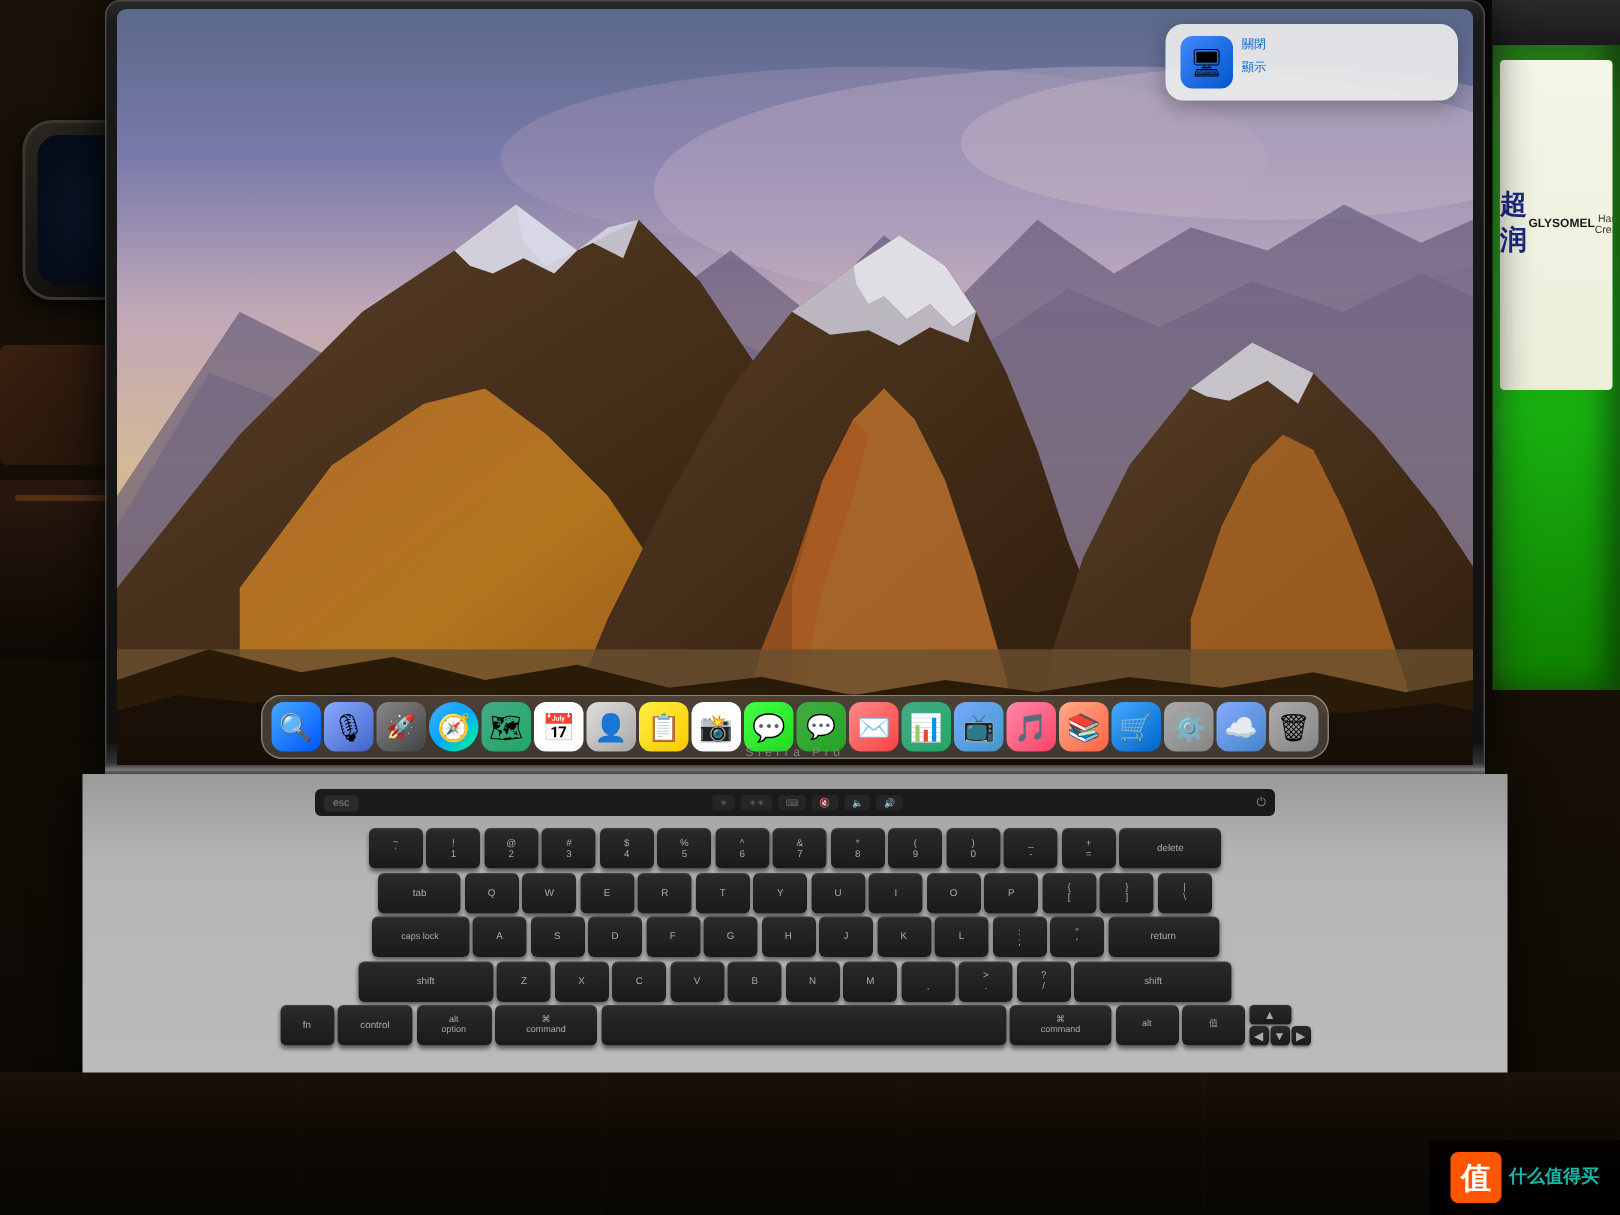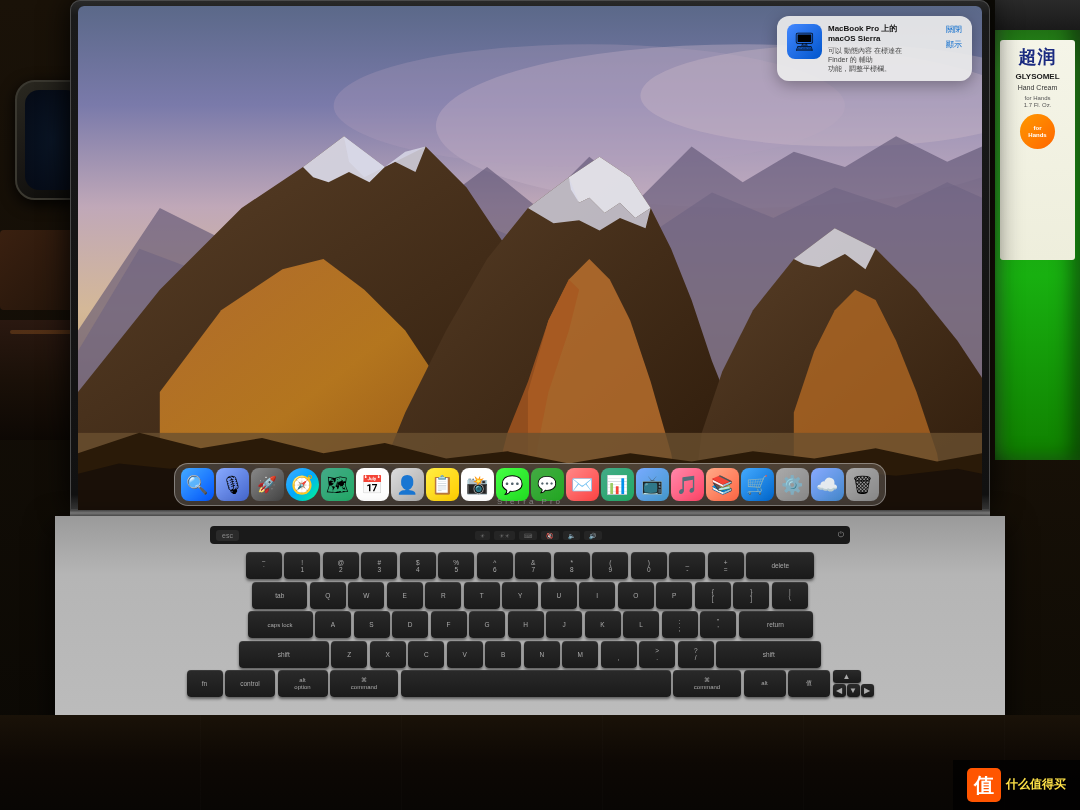--- a/index.html
+++ b/index.html
@@ -38,21 +38,21 @@
       <div style="position:absolute;top:10px;left:10px;right:10px;height:4px;background:rgba(255,150,50,0.2);border-radius:2px;"></div>
     </div>
   </div>
 
   <div style="position:absolute;right:0;top:0;width:110px;height:480px;overflow:hidden;">
 
     <div style="position:absolute;right:0;top:0;width:85px;height:460px;background:linear-gradient(180deg,#1a5a10 0%,#28901a 15%,#20a015 35%,#18b010 60%,#108000 100%);box-shadow:inset -8px 0 20px rgba(0,0,0,0.5),inset 5px 0 15px rgba(255,255,255,0.1);">
 
       <div style="position:absolute;top:0;left:0;right:0;height:30px;background:linear-gradient(180deg,#2a2a2a,#1a1a1a);"></div>
 
-      <div style="position:absolute;top:40px;left:5px;right:5px;height:220px;background:linear-gradient(180deg,#f5f5e8,#eeeedc);border-radius:3px;display:flex;flex-direction:column;align-items:center;padding:5px 14px;overflow:hidden;">
+      <div style="position:absolute;top:40px;left:5px;right:5px;height:220px;background:linear-gradient(180deg,#f5f5e8,#eeeedc);border-radius:3px;display:flex;flex-direction:row;align-items:center;padding:5px 0;overflow:hidden;">
         <div style="font-size:18px;font-weight:900;color:#1a2a80;letter-spacing:1px;margin-bottom:4px;">超润</div>
         <div style="font-size:8px;font-weight:800;color:#1a1a1a;text-align:center;line-height:1.1;margin-bottom:2px;">GLYSOMEL</div>
         <div style="font-size:7px;color:#333;text-align:center;">Hand Cream</div>
         <div style="font-size:6px;color:#555;text-align:center;margin-top:4px;line-height:1.2;">for Hands<br>1.7 Fl. Oz.</div>
         <div style="width:35px;height:35px;margin-top:5px;background:linear-gradient(135deg,#ff9900,#ff6600);border-radius:50%;display:flex;align-items:center;justify-content:center;font-size:6px;color:white;font-weight:700;text-align:center;line-height:1.1;">for<br>Hands</div>
       </div>
     </div>
   </div>
 
   <div style="position:absolute;top:0;left:70px;right:90px;height:510px;background:linear-gradient(180deg,#2a2a2a 0%,#1a1a1a 3%,#111111 97%,#3a3a3a 100%);border-radius:10px 10px 0 0;box-shadow:0 0 30px rgba(0,0,0,0.9),inset 0 0 0 1px #4a4a4a;overflow:hidden;">
@@ -126,30 +126,23 @@
           <rect x="0" y="470" width="884" height="28" fill="#3a2810"></rect>
 
           <polygon points="0,498 0,440 60,420 120,435 180,425 240,440 300,430 360,445 420,438 480,450 540,440 600,448 660,438 720,445 780,435 840,448 884,440 884,498" fill="#2a1a08"></polygon>
           <polygon points="0,498 0,460 40,450 90,455 150,448 220,460 300,452 380,465 440,455 520,468 580,458 650,465 720,455 800,462 860,455 884,460 884,498" fill="#1a1008"></polygon>
         </svg>
       </div>
 
       <div style="position:absolute;top:10px;right:10px;width:195px;background:rgba(235,235,235,0.92);border-radius:12px;padding:8px 10px;box-shadow:0 4px 15px rgba(0,0,0,0.3);display:flex;align-items:flex-start;gap:6px;z-index:20;">
 
         <div style="width:35px;height:35px;border-radius:8px;flex-shrink:0;overflow:hidden;background:linear-gradient(135deg,#4488ff,#0055cc);display:flex;align-items:center;justify-content:center;font-size:18px;">🖥</div>
-        <div style="flex:1;min-width:0;">
-          <div style="font-size:8px;font-weight:700;color:#111;line-height:1.3;">MacBook Pro 上的 macOS Sierra</div>
-          <div style="font-size:7px;color:#444;line-height:1.3;margin-top:1px;">
-            <span>可以 動態內容  在標達在 Finder 的  輔助</span><br>
-            <span>功能，調整平標欄。</span>
-          </div>
-        </div>
         <div style="display:flex;flex-direction:column;gap:4px;align-items:flex-end;flex-shrink:0;">
           <div style="font-size:8px;color:#0066cc;cursor:pointer;">關閉</div>
-          <div style="font-size:8px;color:#0066cc;cursor:pointer;margin-left:36px;">顯示</div>
+          <div style="font-size:8px;color:#0066cc;cursor:pointer;">顯示</div>
         </div>
       </div>
 
       <div style="position:absolute;bottom:4px;left:50%;transform:translateX(-50%);display:flex;align-items:flex-end;gap:2px;background:rgba(255,255,255,0.18);backdrop-filter:blur(12px);border:1px solid rgba(255,255,255,0.35);border-radius:14px;padding:4px 6px;">
 
         <div style="width:33px;height:33px;border-radius:8px;background:linear-gradient(135deg,#4af,#05f);display:flex;align-items:center;justify-content:center;font-size:18px;cursor:pointer;">🔍</div>
 
         <div style="width:33px;height:33px;border-radius:8px;background:linear-gradient(135deg,#88aaff,#4466cc);display:flex;align-items:center;justify-content:center;font-size:18px;cursor:pointer;">🎙</div>
 
         <div style="width:33px;height:33px;border-radius:8px;background:linear-gradient(135deg,#888,#444);display:flex;align-items:center;justify-content:center;font-size:16px;cursor:pointer;">🚀</div>
@@ -306,16 +299,16 @@
     </div>
   </div>
 
   <div style="position:absolute;bottom:0;left:0;right:0;height:95px;background:linear-gradient(180deg,#1a1208,#0d0804,#080604);z-index:1;">
 
     <div style="position:absolute;left:0;right:0;top:0;bottom:0;background:repeating-linear-gradient(90deg,transparent 0px,transparent 200px,rgba(255,255,255,0.01) 200px,rgba(255,255,255,0.01) 201px);"></div>
   </div>
 
   <div style="position:absolute;bottom:0;right:0;background:rgba(0,0,0,0.75);display:flex;align-items:center;justify-content:center;padding:8px 14px;gap:5px;z-index:100;">
     <div style="background:#ff5500;border-radius:5px;width:34px;height:34px;display:flex;align-items:center;justify-content:center;font-size:20px;font-weight:900;color:white;">值</div>
-    <div style="color:#fde047;font-size:12px;font-weight:700;line-height:1.3;">什么值得买</div>
+    <div style="color:#14b8a6;font-size:12px;font-weight:700;line-height:1.3;">什么值得买</div>
   </div>
 
 </div>
 
 </body></html>

